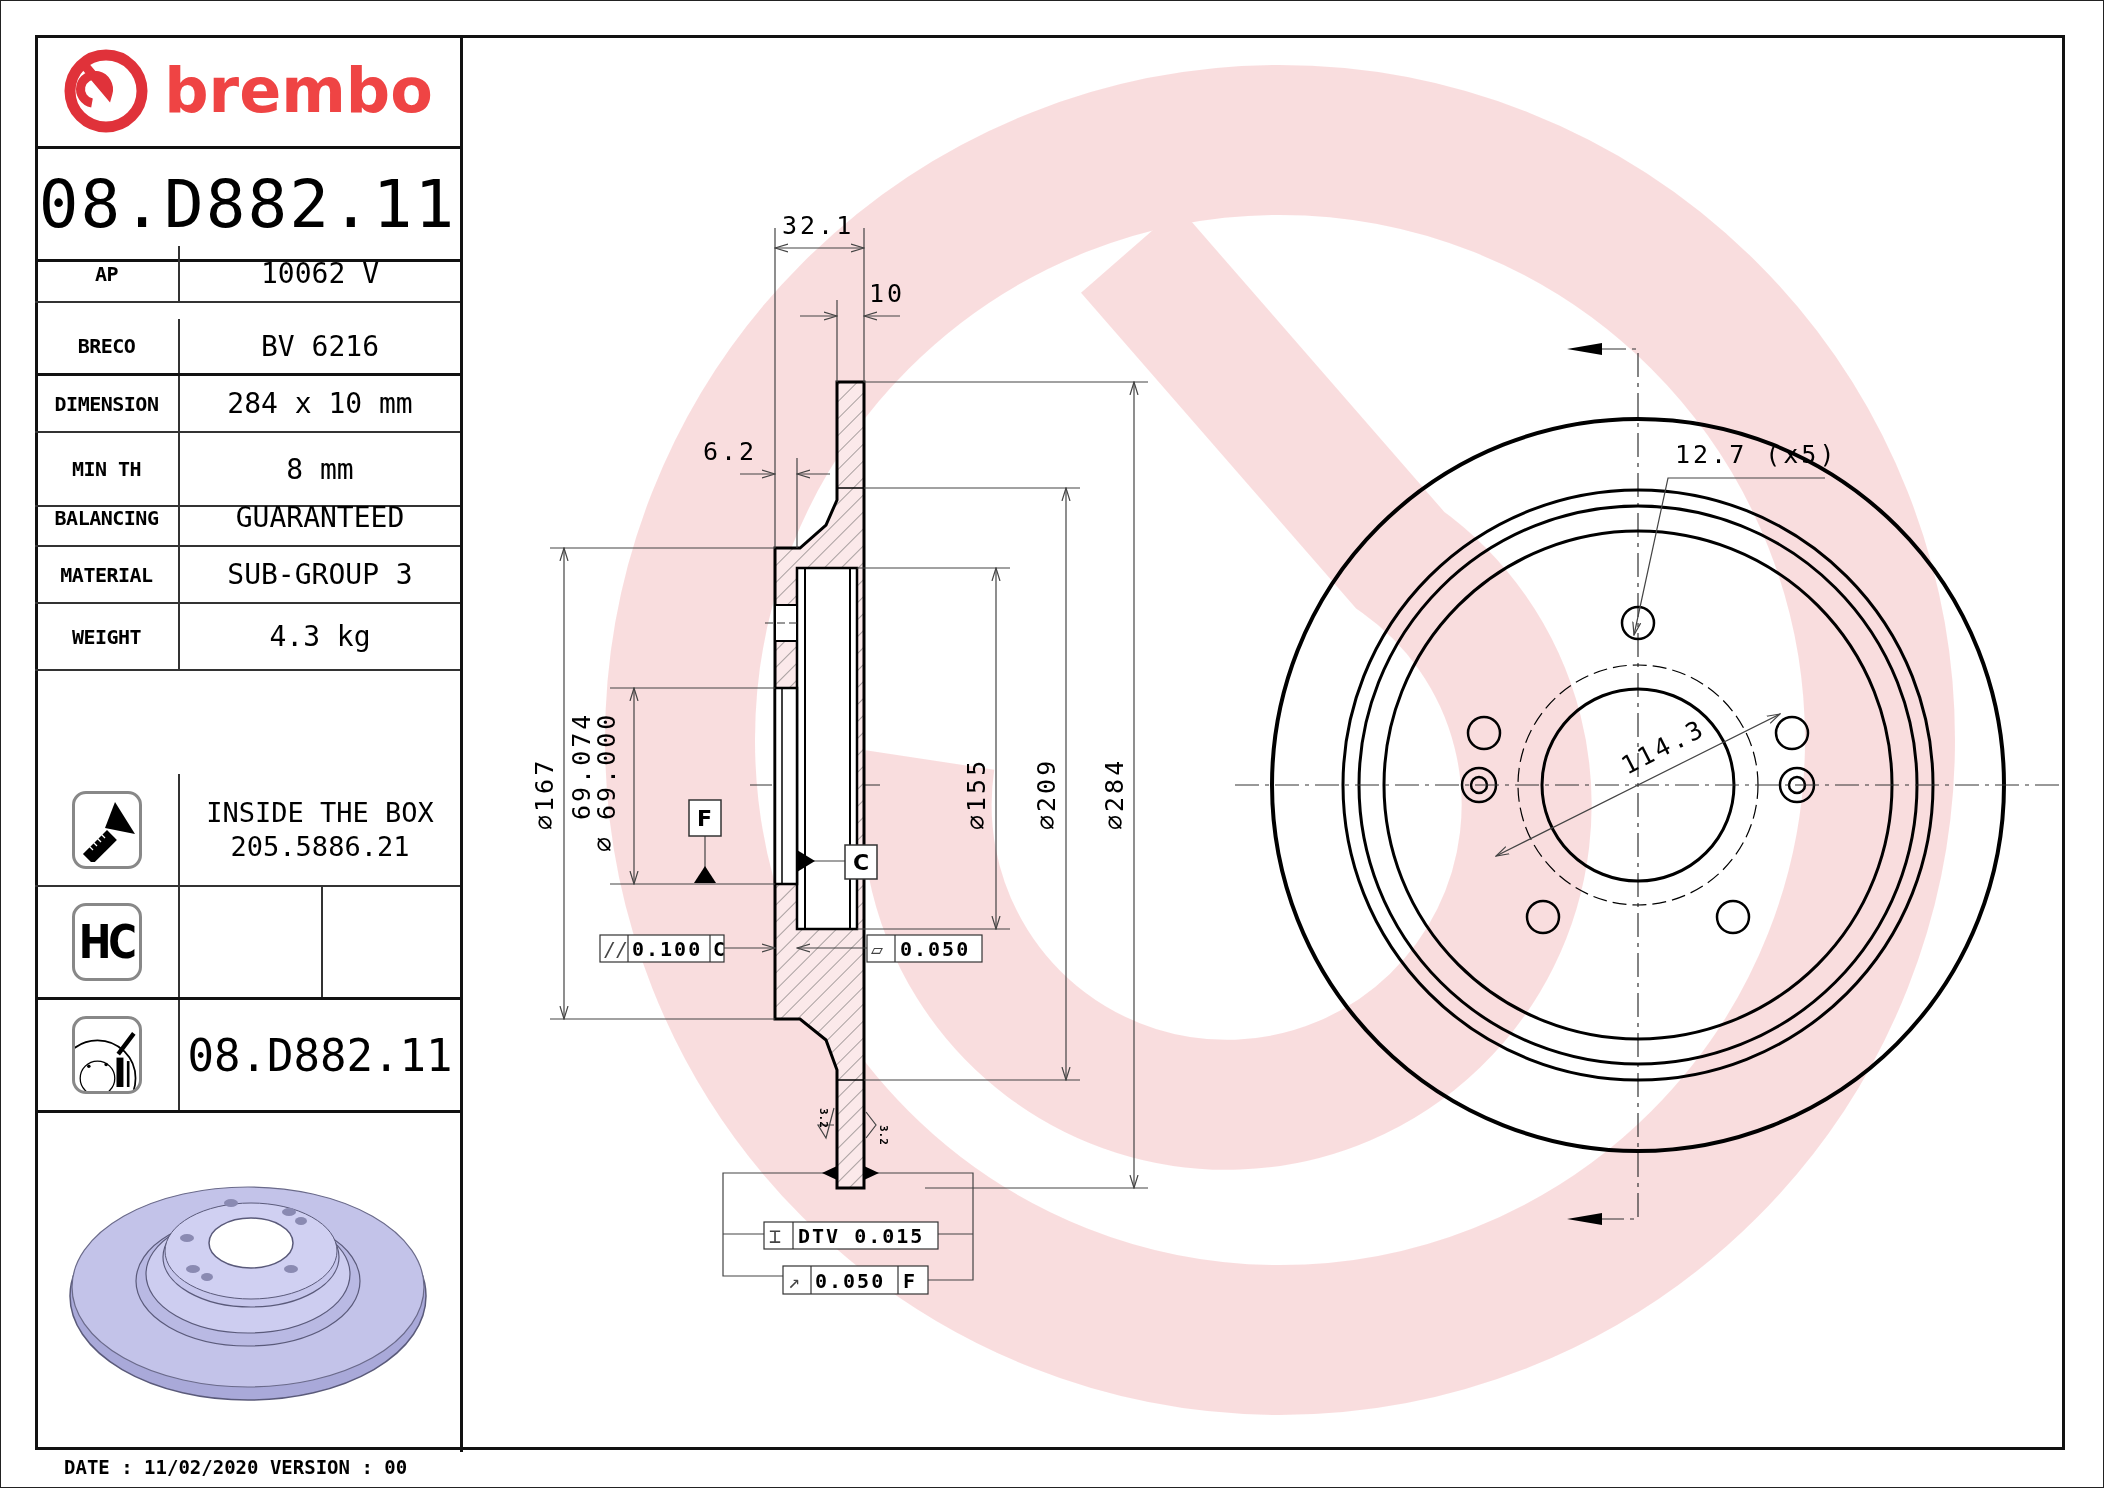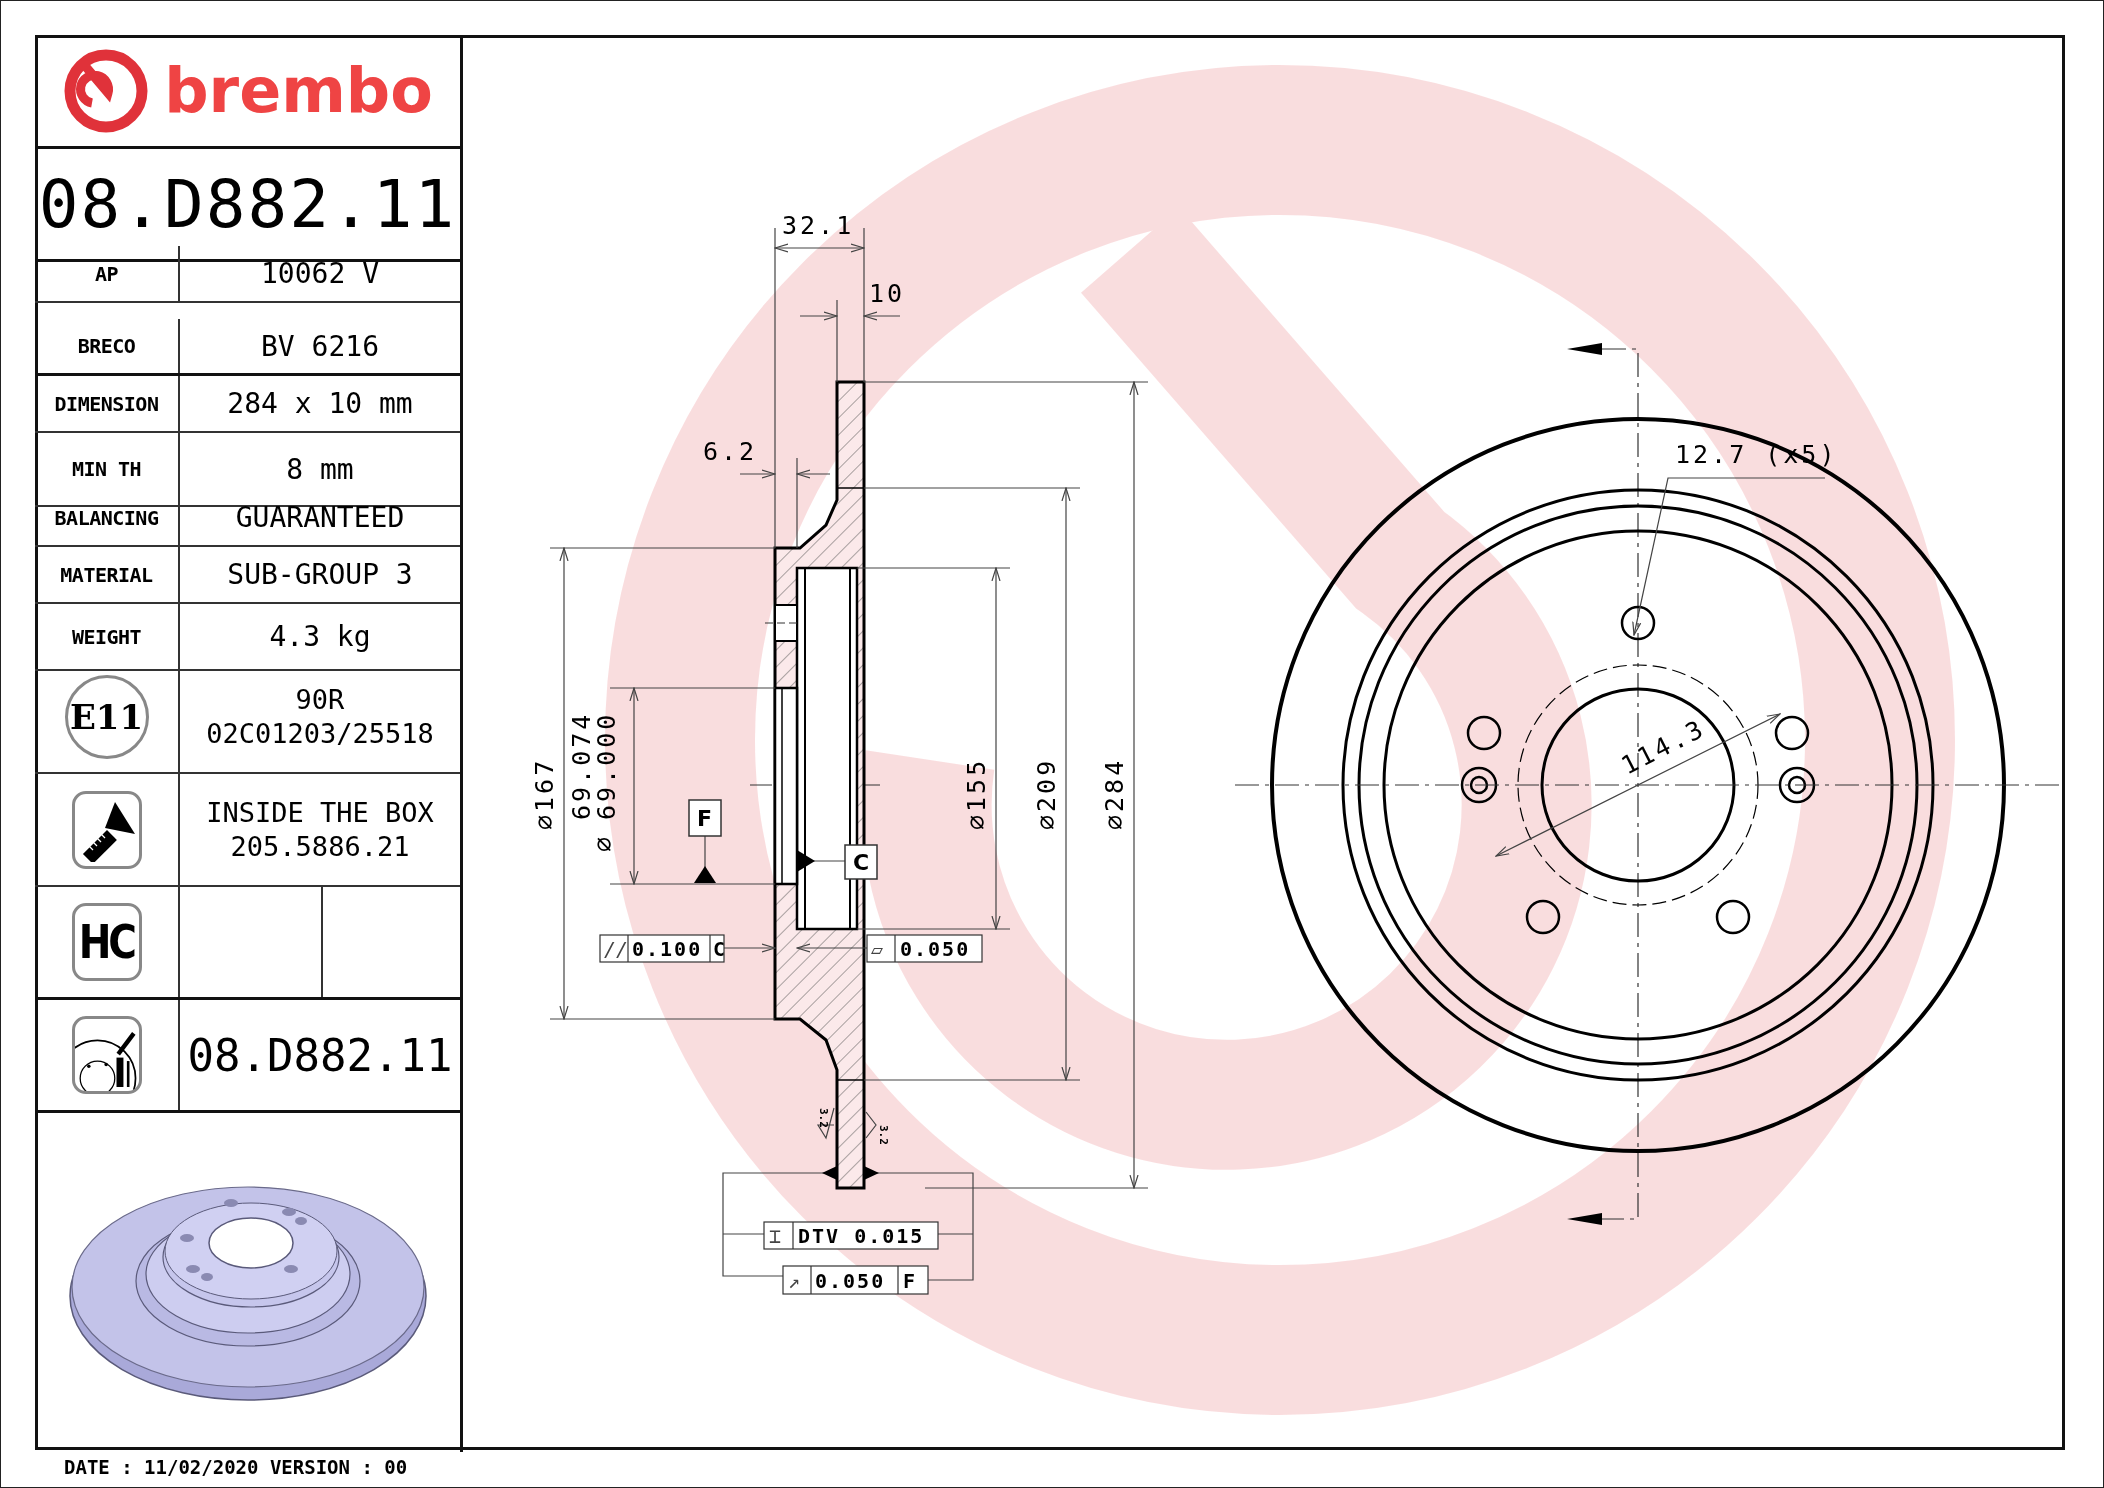--- a/index.html
+++ b/index.html
@@ -244,29 +244,20 @@
   </div>
   <div class="row" style="top:512px;height:57px;">
     <div class="cell-label">MATERIAL</div>
     <div class="cell-value">SUB-GROUP 3</div>
   </div>
   <div class="row" style="top:569px;height:67px;">
     <div class="cell-label">WEIGHT</div>
     <div class="cell-value">4.3 kg</div>
   </div>
 
-  <div class="row" style="top:626px;height:113px;">
-    <div class="icon-cell">
-      <div class="e11">E11</div>
-    </div>
-    <div class="cell-value" style="flex-direction:column;font-size:27px;">
-      <span>90R</span>
-      <span>02C01203/25518</span>
-    </div>
-  </div>
 
   <div class="row" style="top:739px;height:113px;">
     <div class="icon-cell">
       <div class="icon-box">
         <svg width="64" height="64" viewBox="0 0 64 64">
           <polygon points="40,4 60,36 30,30" fill="#000"></polygon>
           <g transform="rotate(-45 32 32)">
             <rect x="20" y="26" width="34" height="14" fill="#000" transform="translate(-22,6)"></rect>
           </g>
           <g stroke="#fff" stroke-width="1.2">

